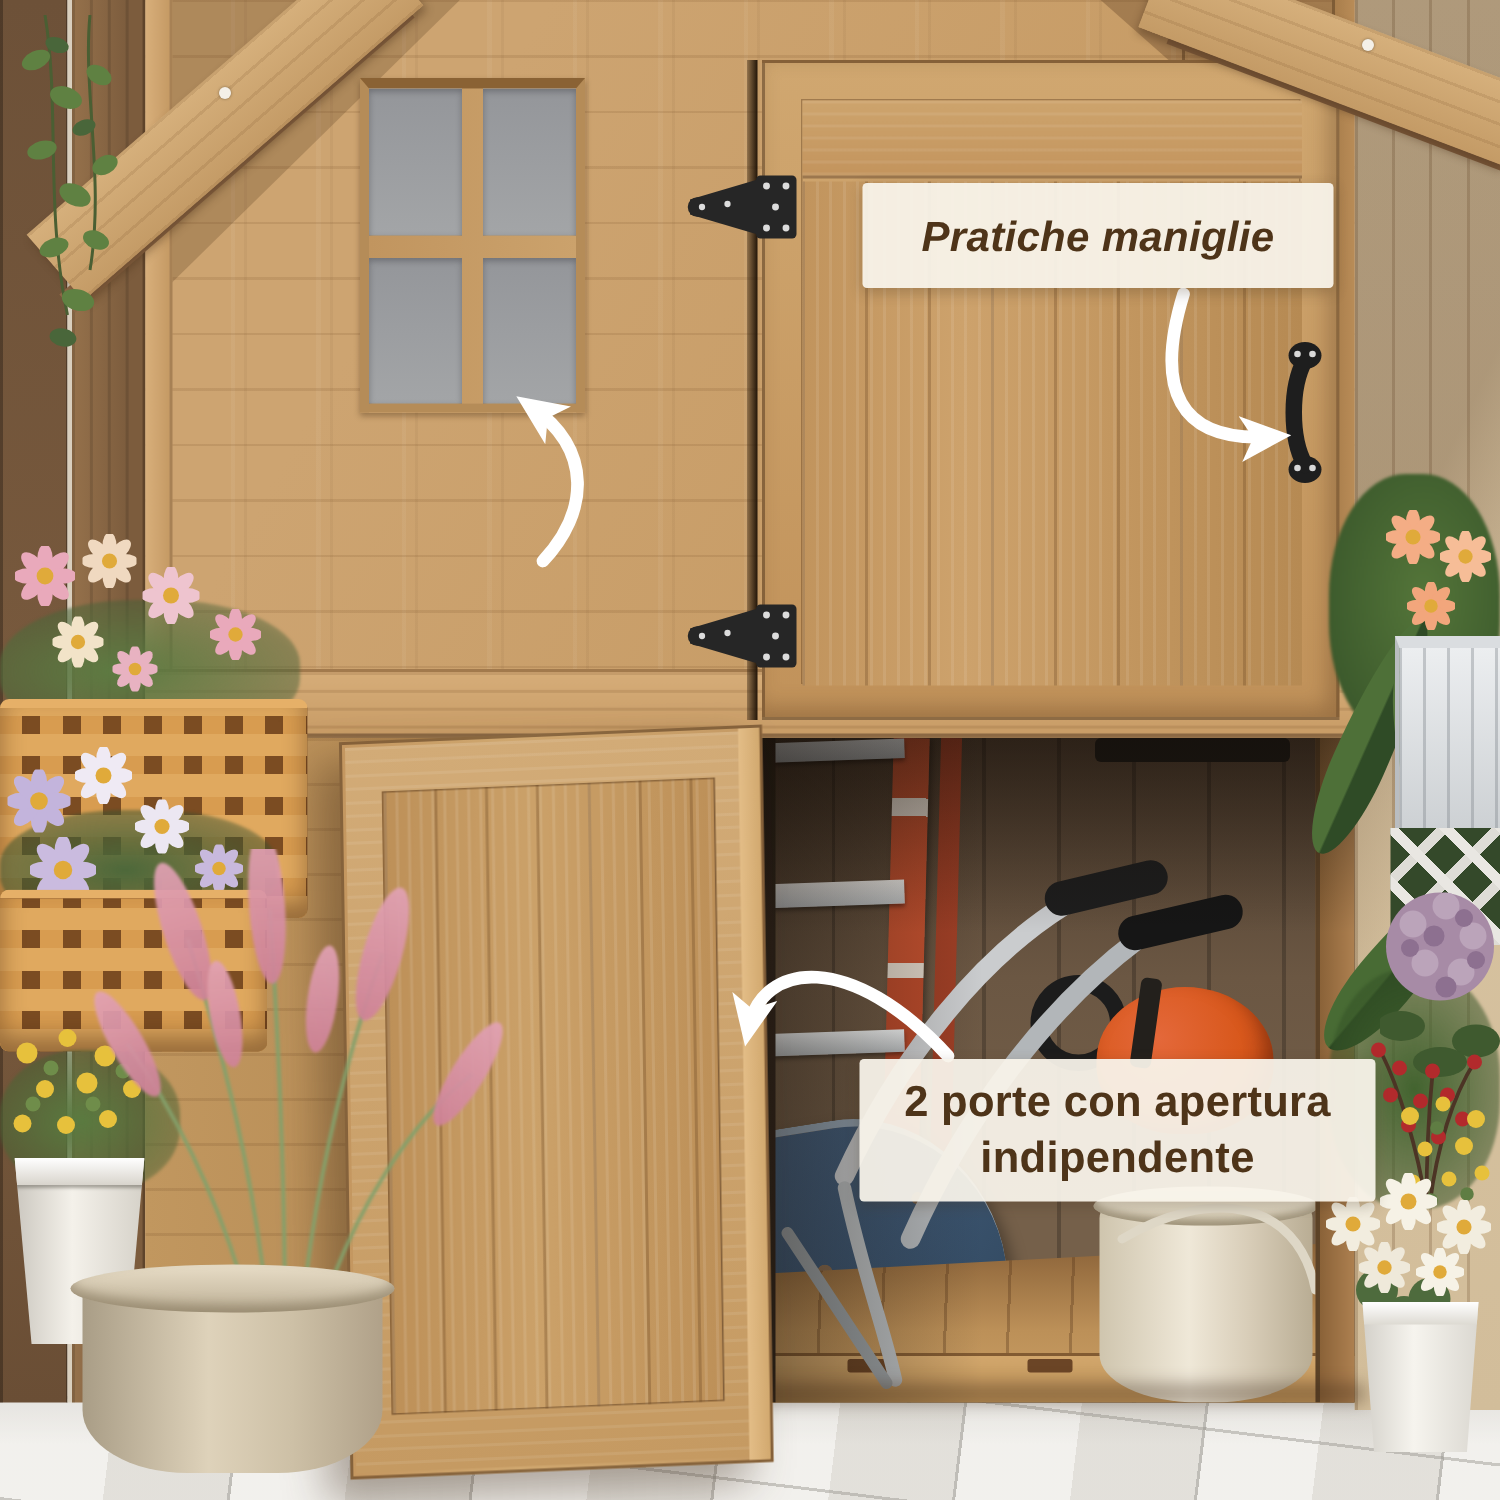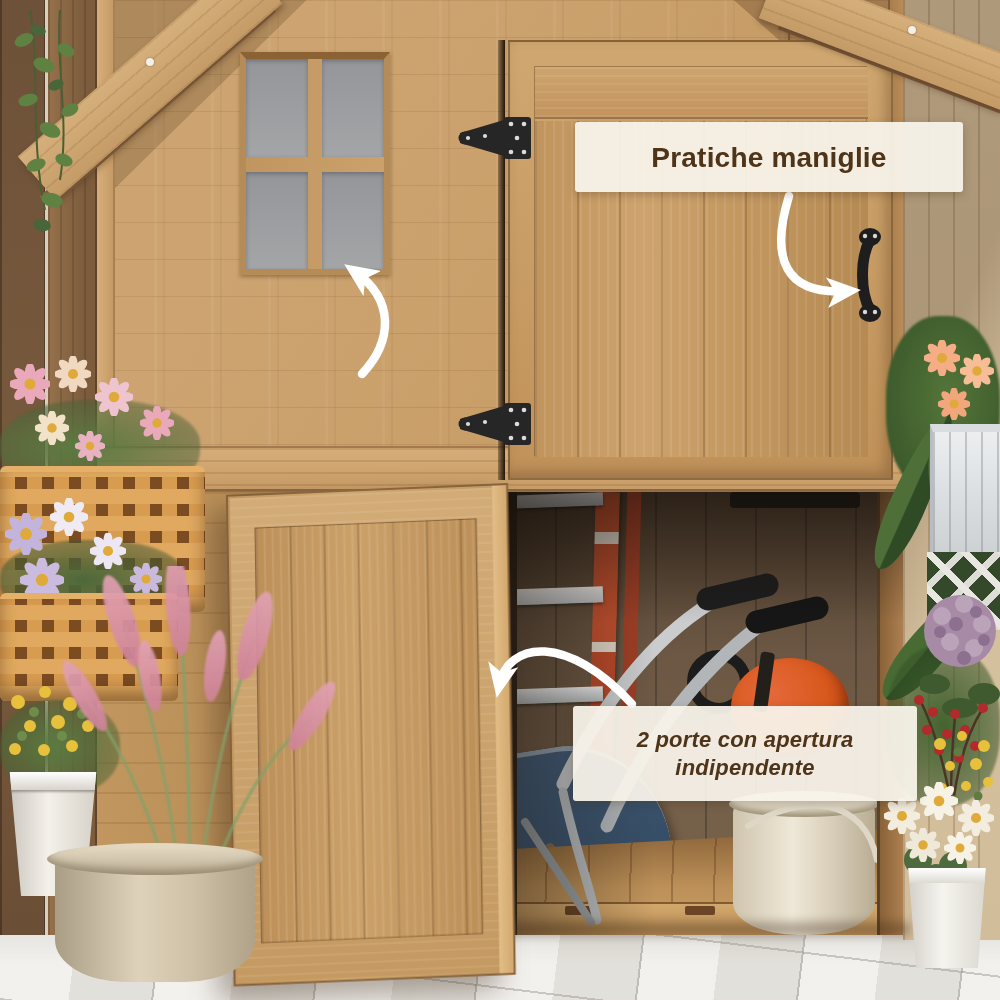--- a/index.html
+++ b/index.html
@@ -215,22 +215,22 @@
     clip-path:polygon(5% 0,95% 0,86% 100%,14% 100%);}
   #pot-white-right-rim{left:0;top:0;width:86px;height:15px;background:linear-gradient(180deg,#fff,#dddad2);}
   #vine{left:0;top:10px;width:100px;height:245px;}
 
   
   .callout{display:flex;align-items:center;justify-content:center;text-align:center;
     background:rgba(248,243,234,.94);border-radius:3px;
     box-shadow:0 3px 9px rgba(70,50,30,.28);
     color:#4e3419;font-weight:700;font-size:28px;line-height:1.25;letter-spacing:.2px;padding:6px 10px;}
   #callout-window{left:52px;top:353px;width:332px;height:72px;}
-  #callout-handles{left:575px;top:122px;width:388px;height:70px;}
-  #callout-doors{left:573px;top:706px;width:344px;height:95px;font-size:22px;font-style:italic;}
+  #callout-handles{left:575px;top:122px;width:314px;height:70px;font-style:italic;}
+  #callout-doors{left:573px;top:706px;width:344px;height:95px;font-size:29px;}
 
   
   #arrows{left:0;top:0;width:1000px;height:1000px;pointer-events:none;}
 </style>
 </head>
 <body>
 
 <div id="stage">
 
   <svg width="0" height="0" style="position:absolute">

